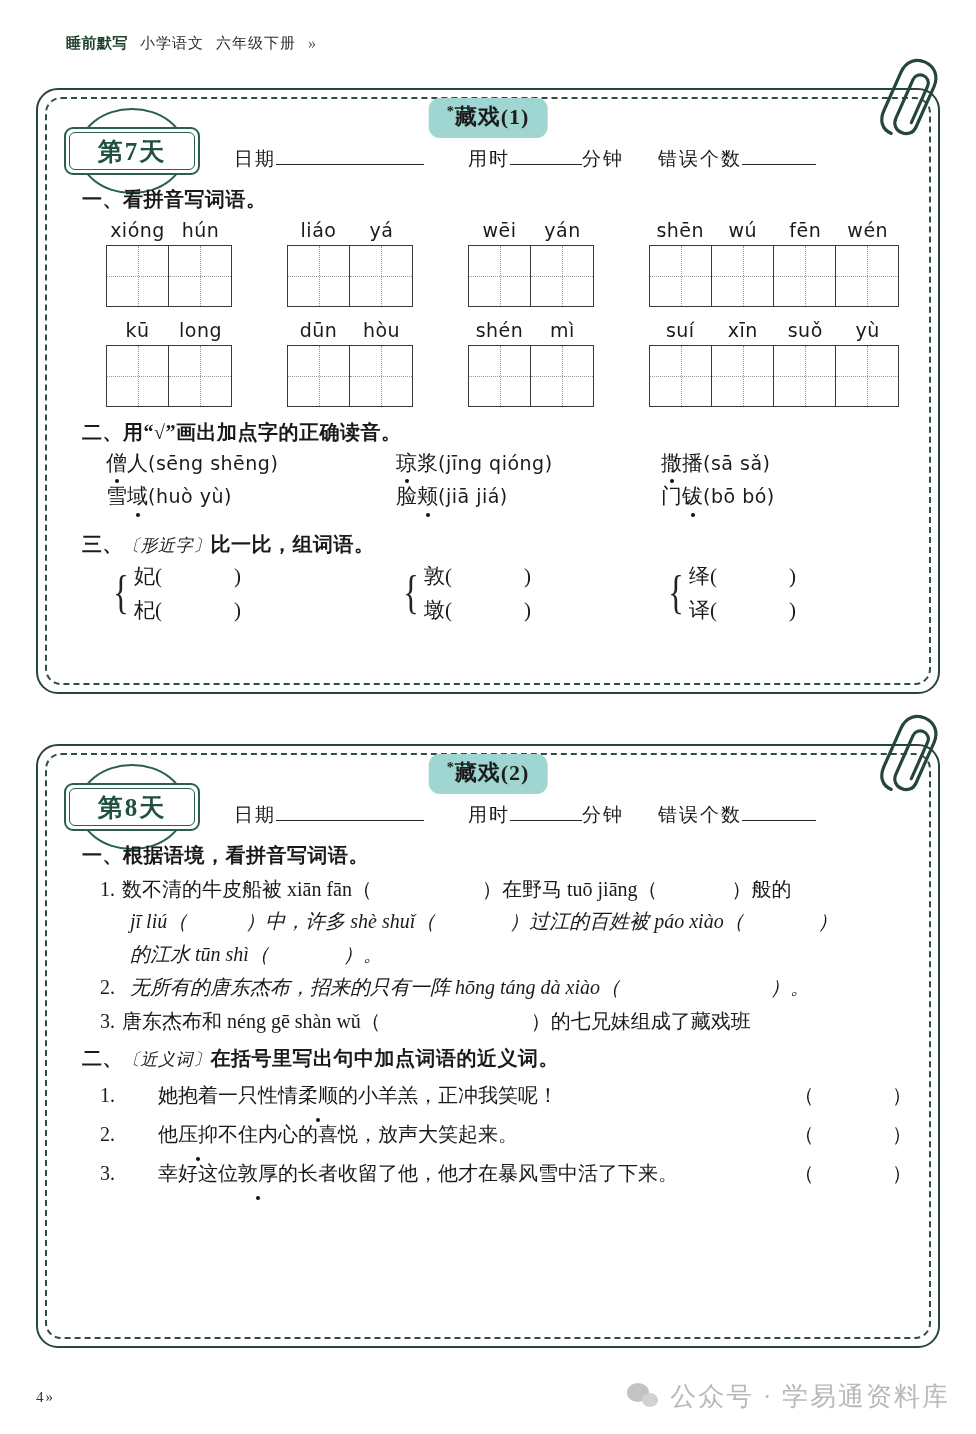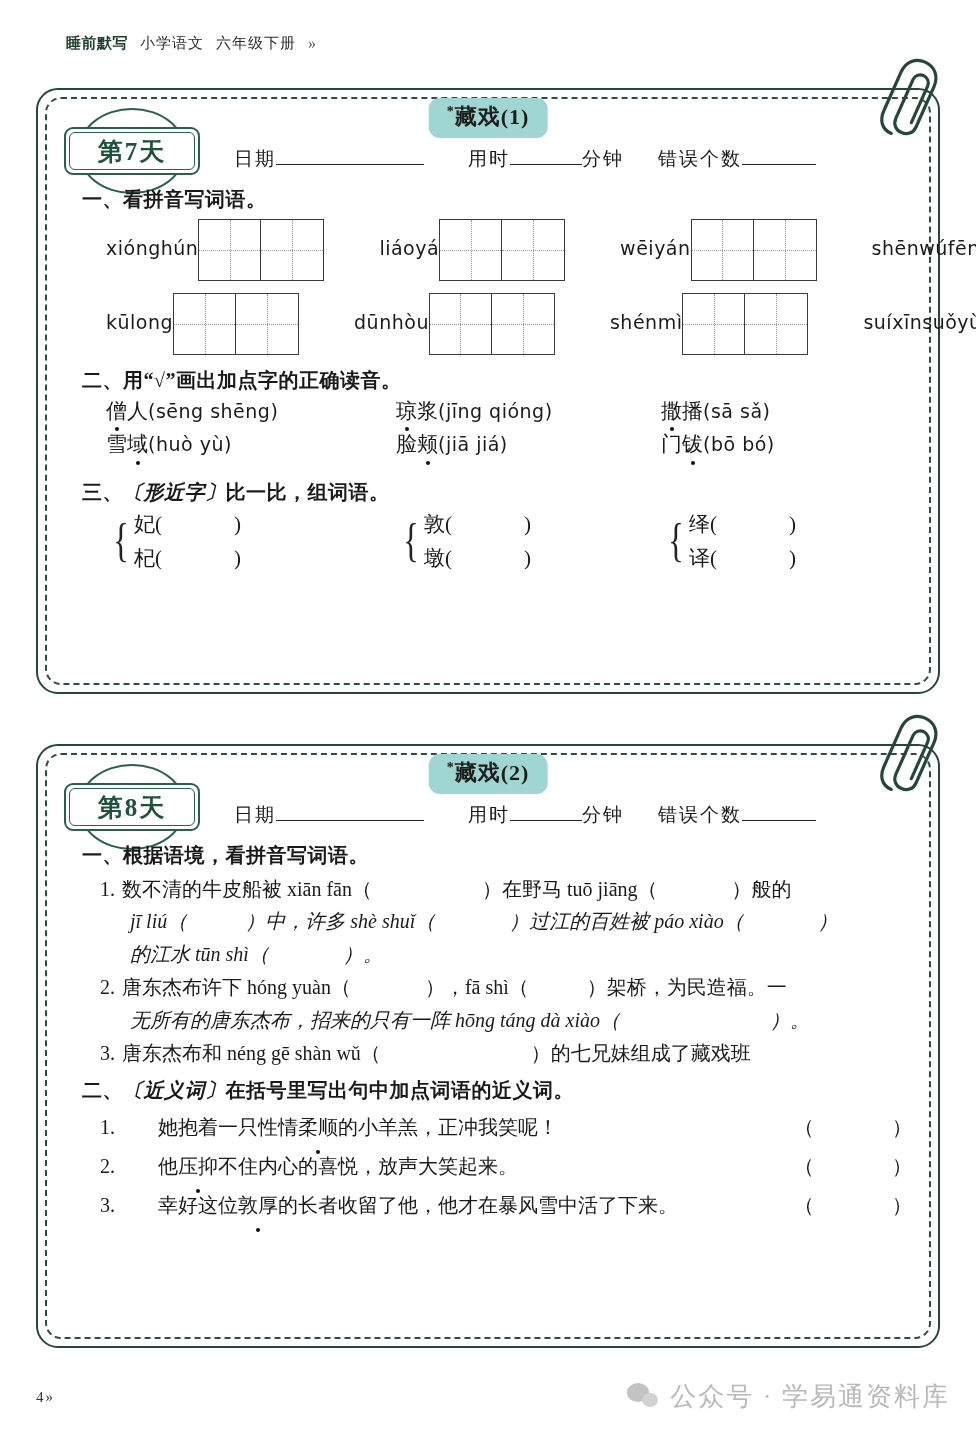--- a/index.html
+++ b/index.html
@@ -126,36 +126,36 @@
   }
 
   .sec-title {
     font-size: 20px;
     font-weight: bold;
     letter-spacing: .5px;
     margin: 0 0 4px 0;
     white-space: nowrap;
   }
   .sec-title .bracket {
-    font-weight: bold;
+    font-weight: normal;
     font-family: "Liberation Serif", serif;
     font-style: italic;
-    font-size: 20px;
+    font-size: 17px;
   }
 
   
   .pinyin-block { margin-top: 6px; }
   .pinyin-row {
     display: flex;
     align-items: flex-end;
     gap: 0;
     margin-bottom: 12px;
     padding-left: 24px;
   }
-  .pin-group { display: flex; flex-direction: row; align-items: center; }
+  .pin-group { display: flex; flex-direction: column; align-items: center; }
   .pin-text {
     font-family: "DejaVu Sans", sans-serif;
     font-size: 19px;
     letter-spacing: .5px;
     margin-bottom: 4px;
     display: flex;
     justify-content: space-around;
     width: 100%;
   }
   .pin-text span { flex: 1; text-align: center; }
@@ -544,21 +544,20 @@
         <div class="ctx-body">
           <div class="ctx-line"><span>数不清的牛皮船被 xiān fān（</span><span class="gap-l"></span><span>）在野马 tuō jiāng（</span><span class="gap-m"></span><span>）般的</span></div>
           <div class="ctx-line indent"><span>jī liú（</span><span class="gap-s"></span><span>）中，许多 shè shuǐ（</span><span class="gap-m"></span><span>）过江的百姓被 páo xiào（</span><span class="gap-m"></span><span>）</span></div>
           <div class="ctx-line indent"><span>的江水 tūn shì（</span><span class="gap-m"></span><span>）。</span></div>
         </div>
       </div>
 
       <div class="ctx-item">
         <div class="ctx-num">2.</div>
         <div class="ctx-body">
-          <div class="ctx-line"><span>唐东杰布许下 hóng yuàn（</span><span class="gap-m"></span><span>），fā shì（</span><span class="gap-s"></span><span>）架桥，为民造福。一</span></div>
           <div class="ctx-line indent"><span>无所有的唐东杰布，招来的只有一阵 hōng táng dà xiào（</span><span class="gap-xl"></span><span>）。</span></div>
         </div>
       </div>
 
       <div class="ctx-item">
         <div class="ctx-num">3.</div>
         <div class="ctx-body">
           <div class="ctx-line"><span>唐东杰布和 néng gē shàn wǔ（</span><span class="gap-xl"></span><span>）的七兄妹组成了藏戏班</span></div>
         </div>
       </div>

